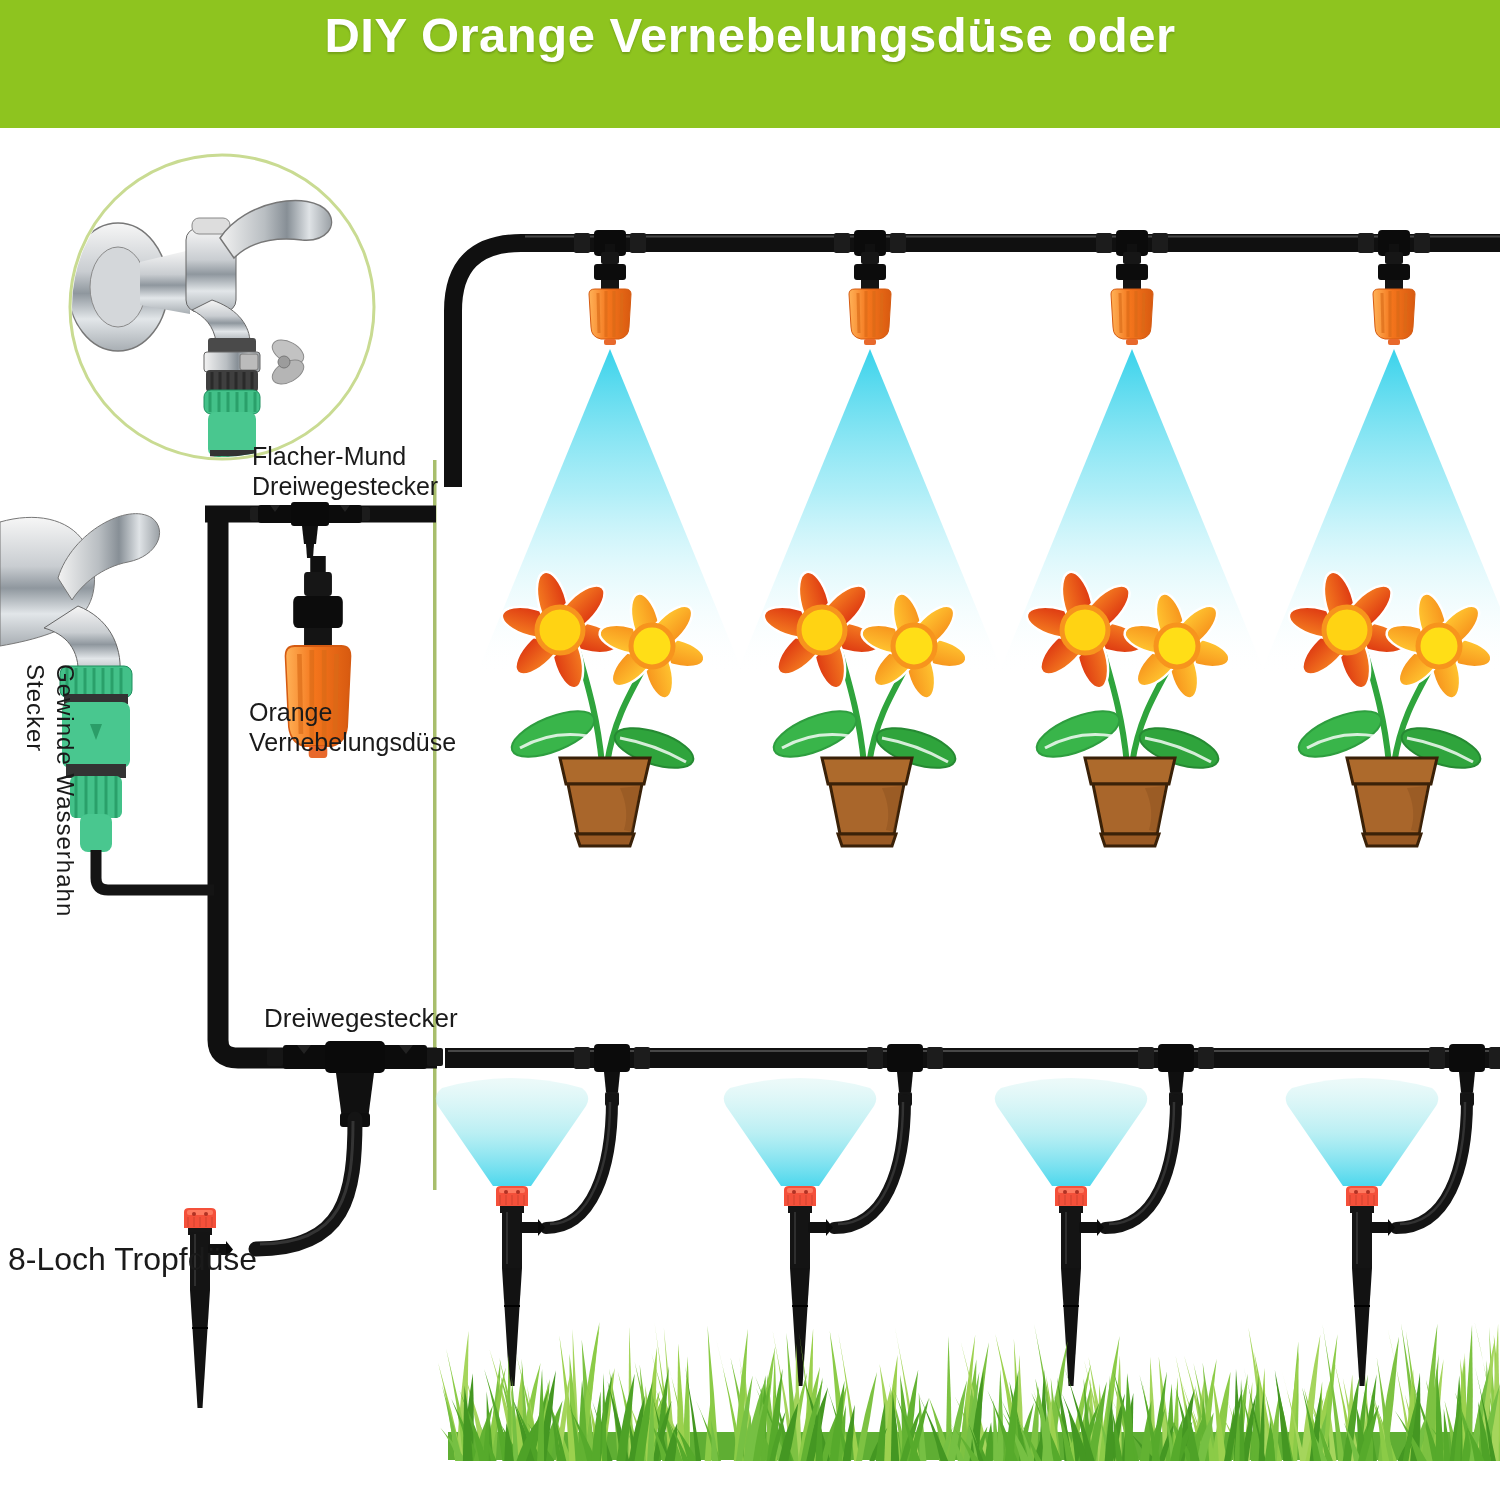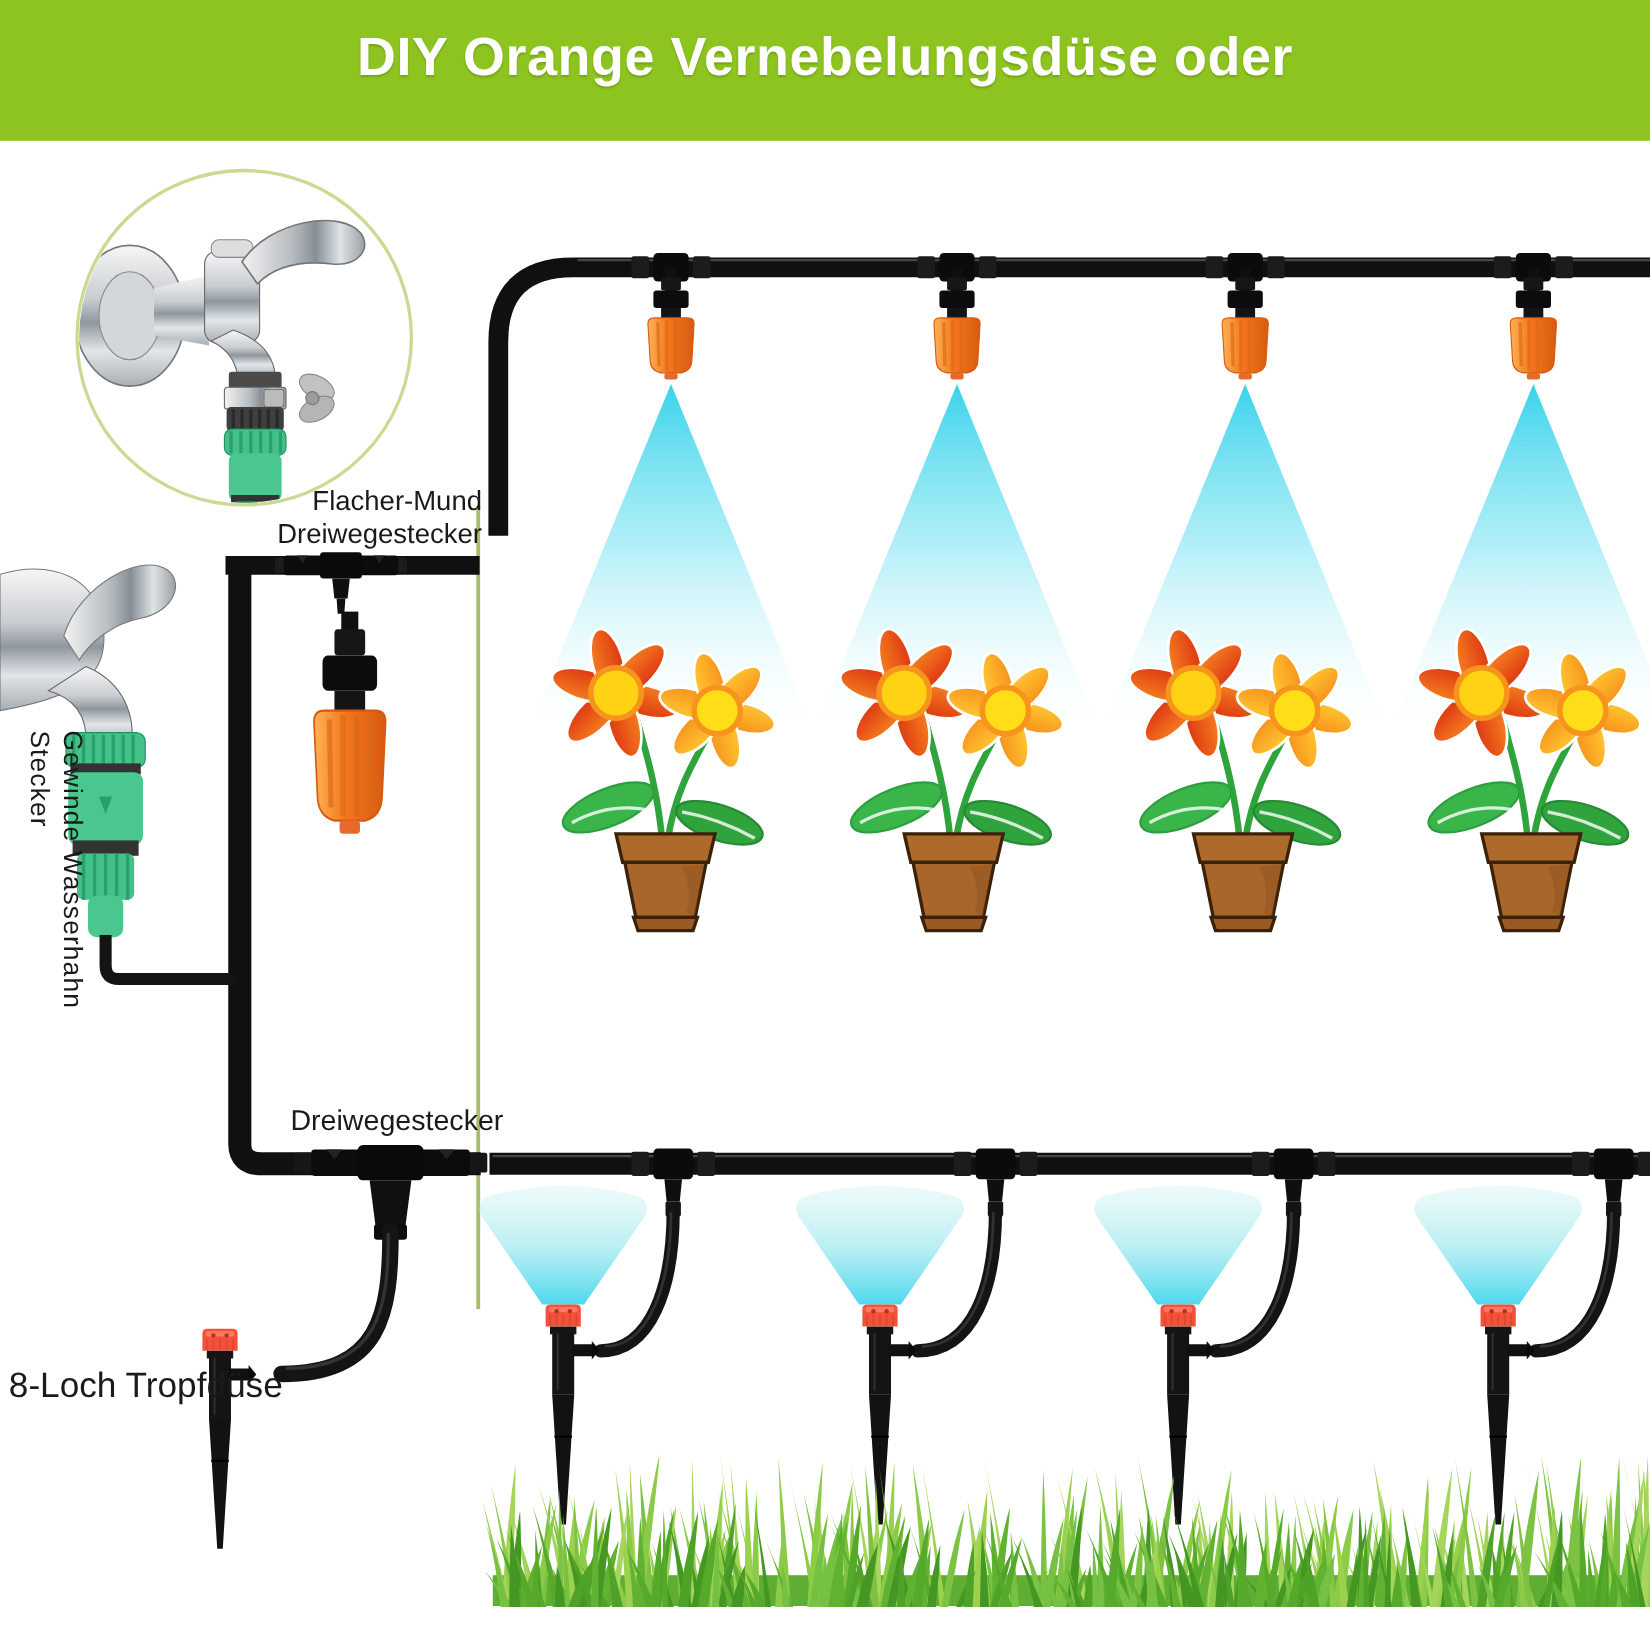--- a/index.html
+++ b/index.html
@@ -1,24 +1,24 @@
 <!DOCTYPE html>
 <html><head>
 <meta charset="utf-8">
 <style>
   html,body{margin:0;padding:0;background:#fff;}
   .stage{position:relative;width:1500px;height:1500px;background:#ffffff;overflow:hidden;
          font-family:"Liberation Sans","DejaVu Sans",sans-serif;}
   .header{position:absolute;left:0;top:0;width:1500px;height:128px;text-align:center;}
   .h-line{color:#fff;font-weight:bold;font-size:49px;line-height:57px;
           text-shadow:0 2px 2px rgba(0,0,0,0.18);letter-spacing:0.5px;}
-  .h-line:first-child{padding-top:24px;}
+  .h-line:first-child{padding-top:7px;}
   #scene{position:absolute;left:0;top:0;}
   .label{position:absolute;color:#1a1a1a;font-size:25px;line-height:30px;z-index:5;}
-  .label-flat{left:252px;top:441px;text-align:right;}
+  .label-flat{left:252px;top:441px;}
   .label-orange{left:249px;top:697px;}
   .label-tee{left:264px;top:1003px;font-size:26px;}
   .label-drip{left:8px;top:1244px;font-size:32px;}
   .label-vert{left:20px;top:664px;writing-mode:vertical-rl;font-size:24px;letter-spacing:1px;height:340px;}
 </style>
 </head>
 <body>
 
 <div class="stage">
 
@@ -663,19 +663,23 @@
         <rect x="80" y="814" width="32" height="38" rx="8" fill="#49C78F"></rect>
         <path d="M96,850 L96,878 Q96,890 108,890 L214,890" stroke="#141414" stroke-width="11" fill="none"></path>
       </g>
     </svg>
 
   <div class="label label-flat">
     <div>Flacher-Mund</div>
     <div>Dreiwegestecker</div>
   </div>
 
+  <div class="label label-orange">
+    <div>Orange</div>
+    <div>Vernebelungsdüse</div>
+  </div>
 
   <div class="label label-vert">Gewinde Wasserhahn Stecker</div>
 
   <div class="label label-tee">Dreiwegestecker</div>
 
   <div class="label label-drip">8-Loch Tropfdüse</div>
 </div>
 
 </body></html>

